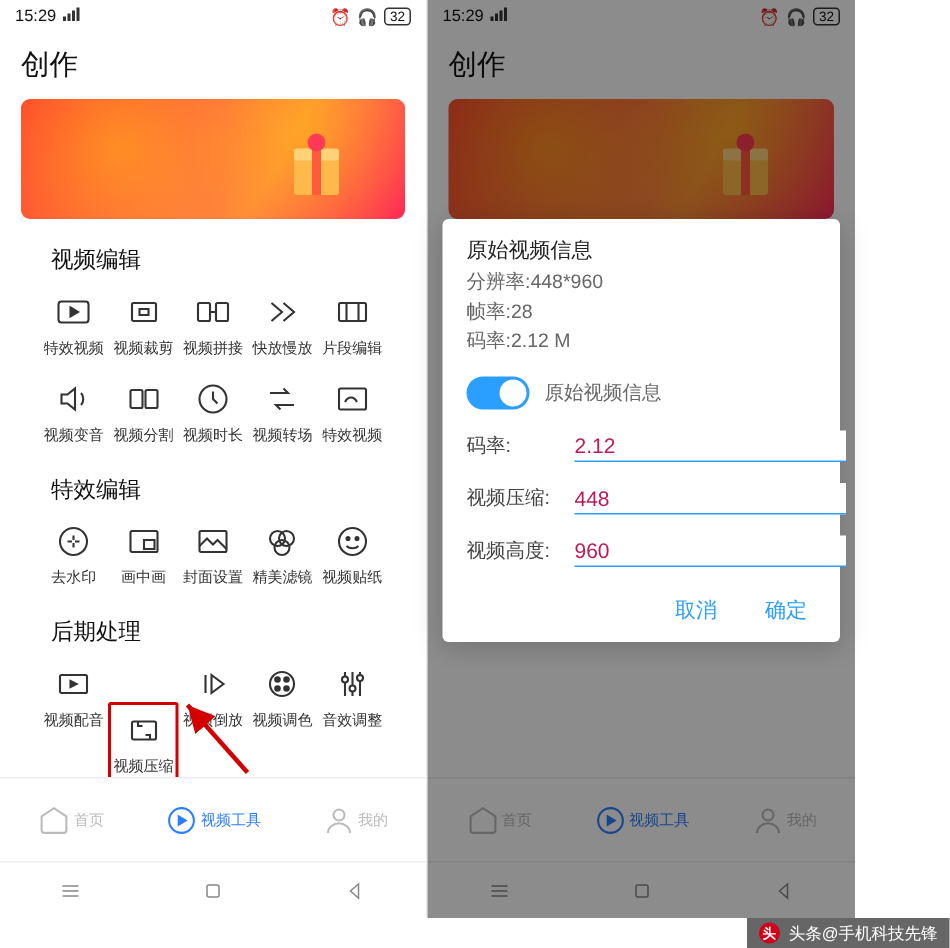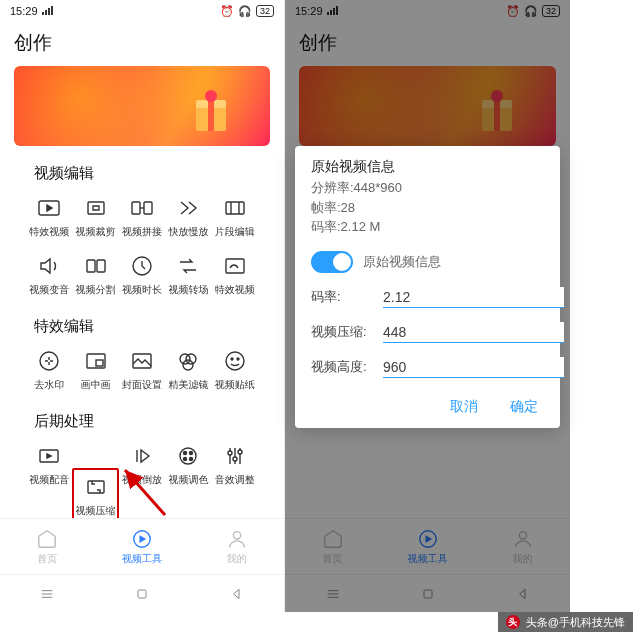--- a/index.html
+++ b/index.html
@@ -20,37 +20,37 @@
 .gift svg { width:60px; height:50px; }
 .content { flex:1; overflow-y:auto; padding:0 20px; }
 .section-title { font-size:15px; font-weight:500; padding:6px 14px 8px; color:#111; }
 .grid { display:grid; grid-template-columns:repeat(5,1fr); gap:2px 0; padding:0 6px 6px; }
 .tool { display:flex; flex-direction:column; align-items:center; gap:4px; padding:4px 0 8px; cursor:pointer; }
 .tool .ic { width:26px; height:26px; display:flex; align-items:center; justify-content:center; }
 .tool .ic svg { width:24px; height:24px; stroke:#333; stroke-width:1.4; fill:none; }
 .tool .lb { font-size:10px; color:#333; }
 .hl { border:2px solid #d40000; border-radius:2px;margin-top:29px; }
 .bottomnav { height:56px; border-top:1px solid #eee; display:grid; grid-template-columns:repeat(3,1fr); }
-.navitem { display:flex; flex-direction:column; align-items:center; justify-content:center; gap:2px; font-size:10px; color:#bbb; cursor:pointer; }
+.navitem { display:flex; flex-direction:row; align-items:center; justify-content:center; gap:2px; font-size:10px; color:#bbb; cursor:pointer; }
 .navitem svg { width:22px; height:22px; stroke:#bbb; stroke-width:1.5; fill:none; }
 .navitem.active { color:#2a7fff; }
 .navitem.active svg { stroke:#2a7fff; }
 .sysnav { height:38px; display:grid; grid-template-columns:repeat(3,1fr); align-items:center; justify-items:center; border-top:1px solid #eee; }
 .sysnav .sbtn { width:16px; height:16px; stroke:#888; stroke-width:1.5; fill:none; }
 .overlay { position:absolute; inset:0; background:rgba(0,0,0,.45); }
 .modal { position:absolute; left:10px; right:10px; top:146px; background:#fff; border-radius:4px; padding:12px 16px 8px; box-shadow:0 4px 20px rgba(0,0,0,.2); }
 .modal-title { font-size:14px; color:#222; margin-bottom:2px; }
 .modal-info { font-size:13px; color:#666; line-height:1.5; }
 .switch-row { display:flex; align-items:center; gap:10px; margin:14px 0 10px; }
 .switch { width:42px; height:22px; border-radius:11px; background:#2a9fff; position:relative; }
 .switch::after { content:""; position:absolute; right:2px; top:2px; width:18px; height:18px; background:#fff; border-radius:50%; }
 .switch-label { font-size:13px; color:#666; }
 .field-row { display:flex; align-items:center; gap:12px; margin:14px 0; }
 .field-label { font-size:13px; color:#444; min-width:60px; }
-.field-input { flex:1; border:none; border-bottom:1px solid #2a9fff; font-size:14px; color:#404040; padding:2px 0; outline:none; }
+.field-input { flex:1; border:none; border-bottom:1px solid #2a9fff; font-size:14px; color:#be185d; padding:2px 0; outline:none; }
 .modal-actions { display:flex; justify-content:flex-end; gap:20px; margin-top:16px; }
 .modal-btn { font-size:14px; color:#2a9fff; background:none; border:none; cursor:pointer; padding:4px 6px; }
 .arrow { position:absolute; left:110px; top:455px; pointer-events:none; }
 .arrow svg { width:70px; height:70px; }
 .attribution { position:absolute; bottom:0; right:0; height:20px; background:rgba(0,0,0,.6); color:#fff; font-size:11px; display:flex; align-items:center; gap:6px; padding:0 8px; }
 .attribution .logo { width:14px; height:14px; background:#d0021b; border-radius:50%; display:flex; align-items:center; justify-content:center; font-size:9px; font-weight:bold; }
 </style>
 </head>
 <body>
 

